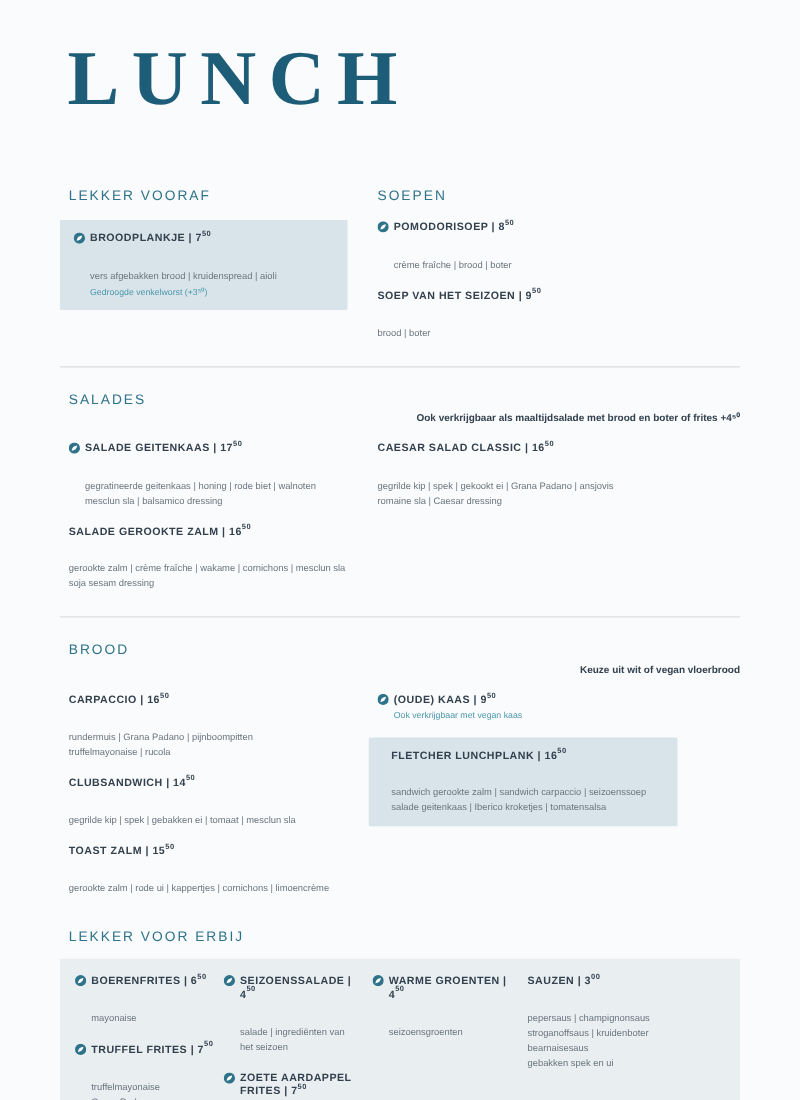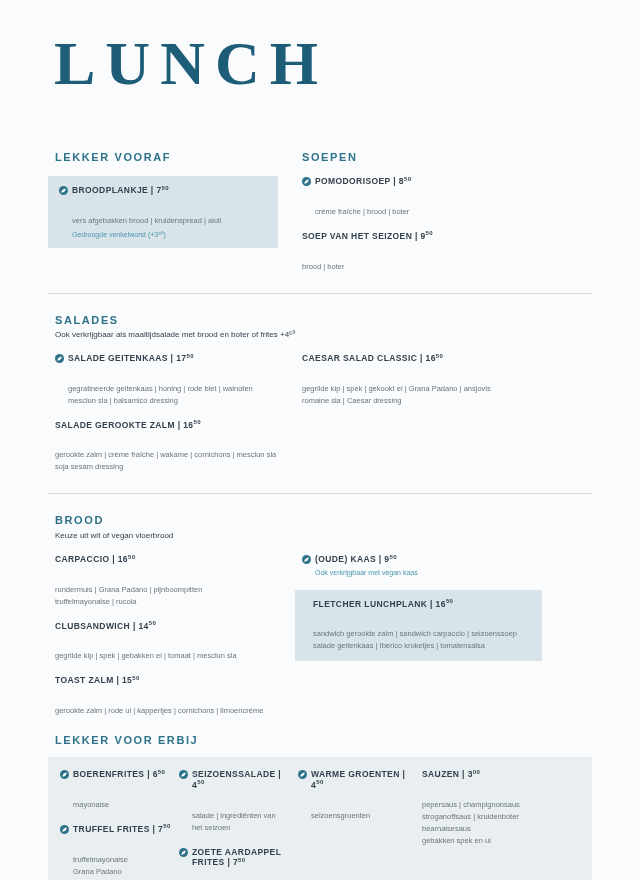--- a/index.html
+++ b/index.html
@@ -16,26 +16,26 @@
     font-family:"Liberation Serif", serif;
     font-weight:700;
     font-size:62px;
     line-height:1;
     letter-spacing:10px;
     color:#1e5d77;
     margin:6px 0 56px 6px;
   }
 
   .shead {
-    font-size:11px; font-weight:700; line-height:1.3;
+    font-size:11px; font-weight:400; line-height:1.3;
     letter-spacing:1.6px; color:#2e7389;
     margin:0 0 12px 7px;
   }
   .shead.with-sub { margin-bottom:3px; }
-  .subtitle { font-size:8px; font-weight:400; line-height:1.3; color:#33414e; margin:0 0 13px 7px; }
+  .subtitle { font-size:8px; font-weight:700; line-height:1.3; color:#33414e; margin:0 0 13px 7px;text-align:right; }
 
   .cols { display:grid; grid-template-columns:247px 247px; align-items:start; }
   .stack > .item + .item { margin-top:13px; }
 
   .item { position:relative; margin-left:7px; }
   .item.has-icon { padding-left:13px; }
   .vicon { position:absolute; left:0; top:1px; width:9px; height:9px; display:block; }
   .vicon svg { display:block; }
 
   .ititle { font-size:8.5px; font-weight:700; line-height:1.25; letter-spacing:0.4px; color:#33414e; }
@@ -43,21 +43,21 @@
   .idesc { font-size:7.5px; line-height:1.6; color:#6a757e; margin-top:19px; white-space:pre-line; }
   .inote { font-size:7px; line-height:1.4; color:#4b97ac; margin-top:3px; }
 
   .hl-box { background:#d9e4ea; padding:9px 11px 8px; margin-right:17px; border-radius:1px; }
   .hl-box .item, .erbij-box .item { margin-left:0; }
 
   .divider { border:0; border-top:1px solid #dadee1; margin:20px 0 19px; }
 
   .fletcher-box { background:#d9e4ea; padding:9px 11px; margin-top:12px; border-radius:1px; }
 
-  .erbij-head { margin-top:16px; margin-bottom:10px; }
+  .erbij-head { margin-top:26px; margin-bottom:10px; }
   .erbij-box {
     background:#e9eef1; padding:12px; border-radius:1px;
     display:grid; grid-template-columns:113px 113px 118px 1fr; column-gap:6px;
     align-items:start;
   }
   .ecol > .item + .item { margin-top:13px; }
 
   .footer-box { border:5px solid #a16207; border-radius:2px; margin-top:34px; padding:7px 8px 8px; text-align:center;font-family:Liberation Serif, serif; }
   .footer-veg { display:inline-flex; align-items:center; gap:4px; font-style:italic; font-size:8px; line-height:1.2; color:#33414e; }
   .footer-veg .vicon-inline { width:9px; height:9px; display:inline-block; }

